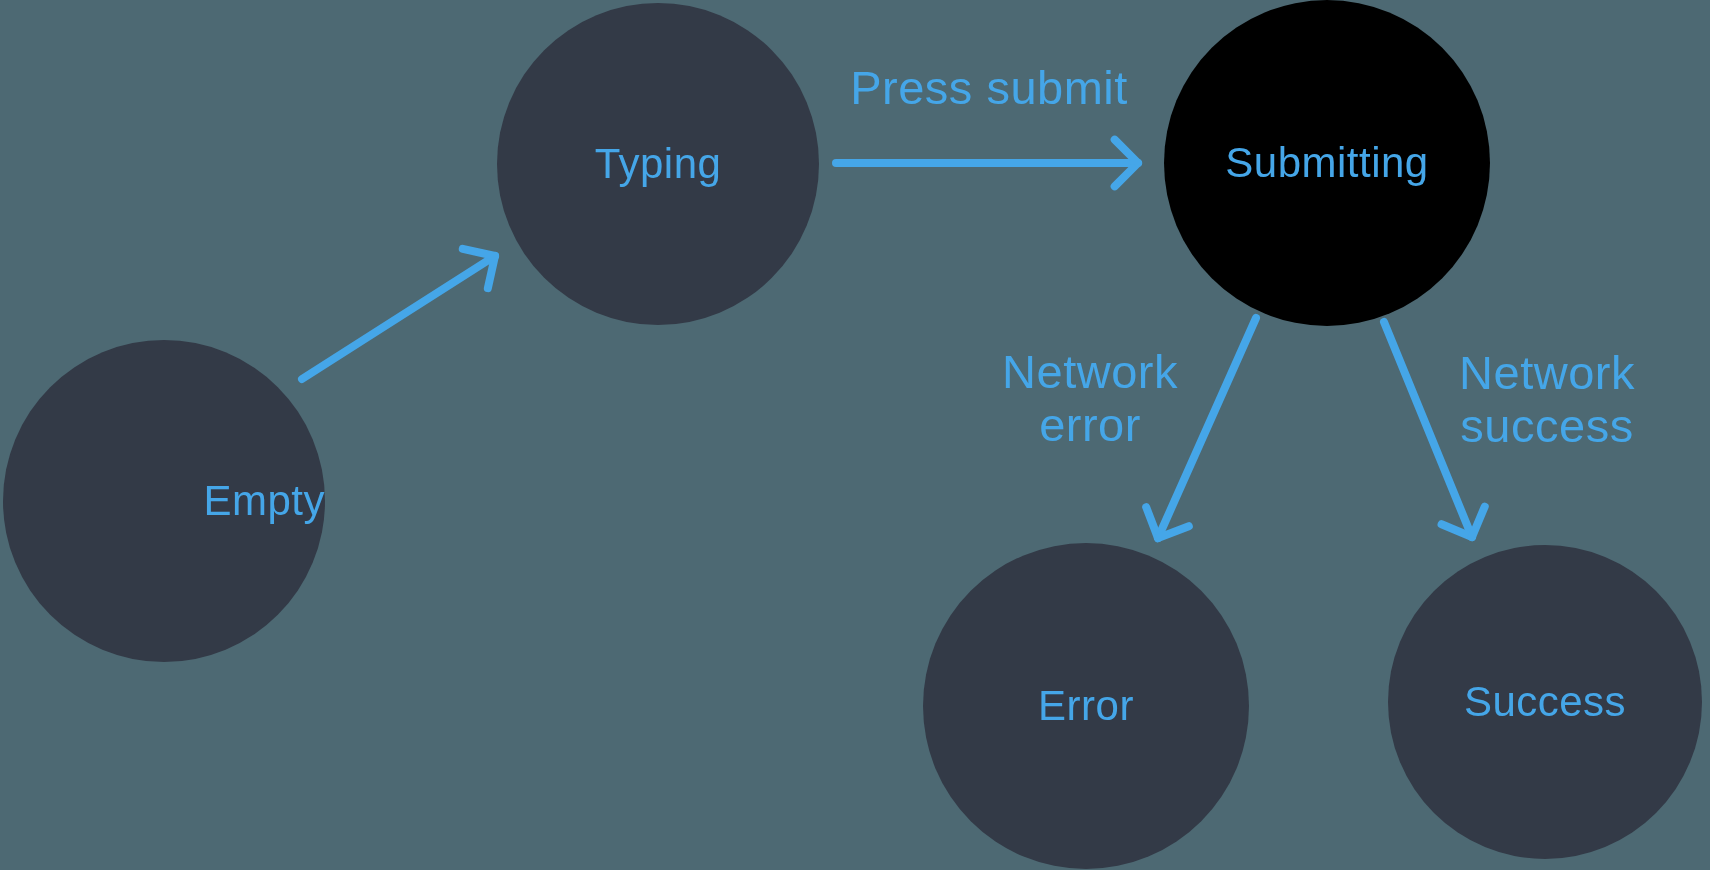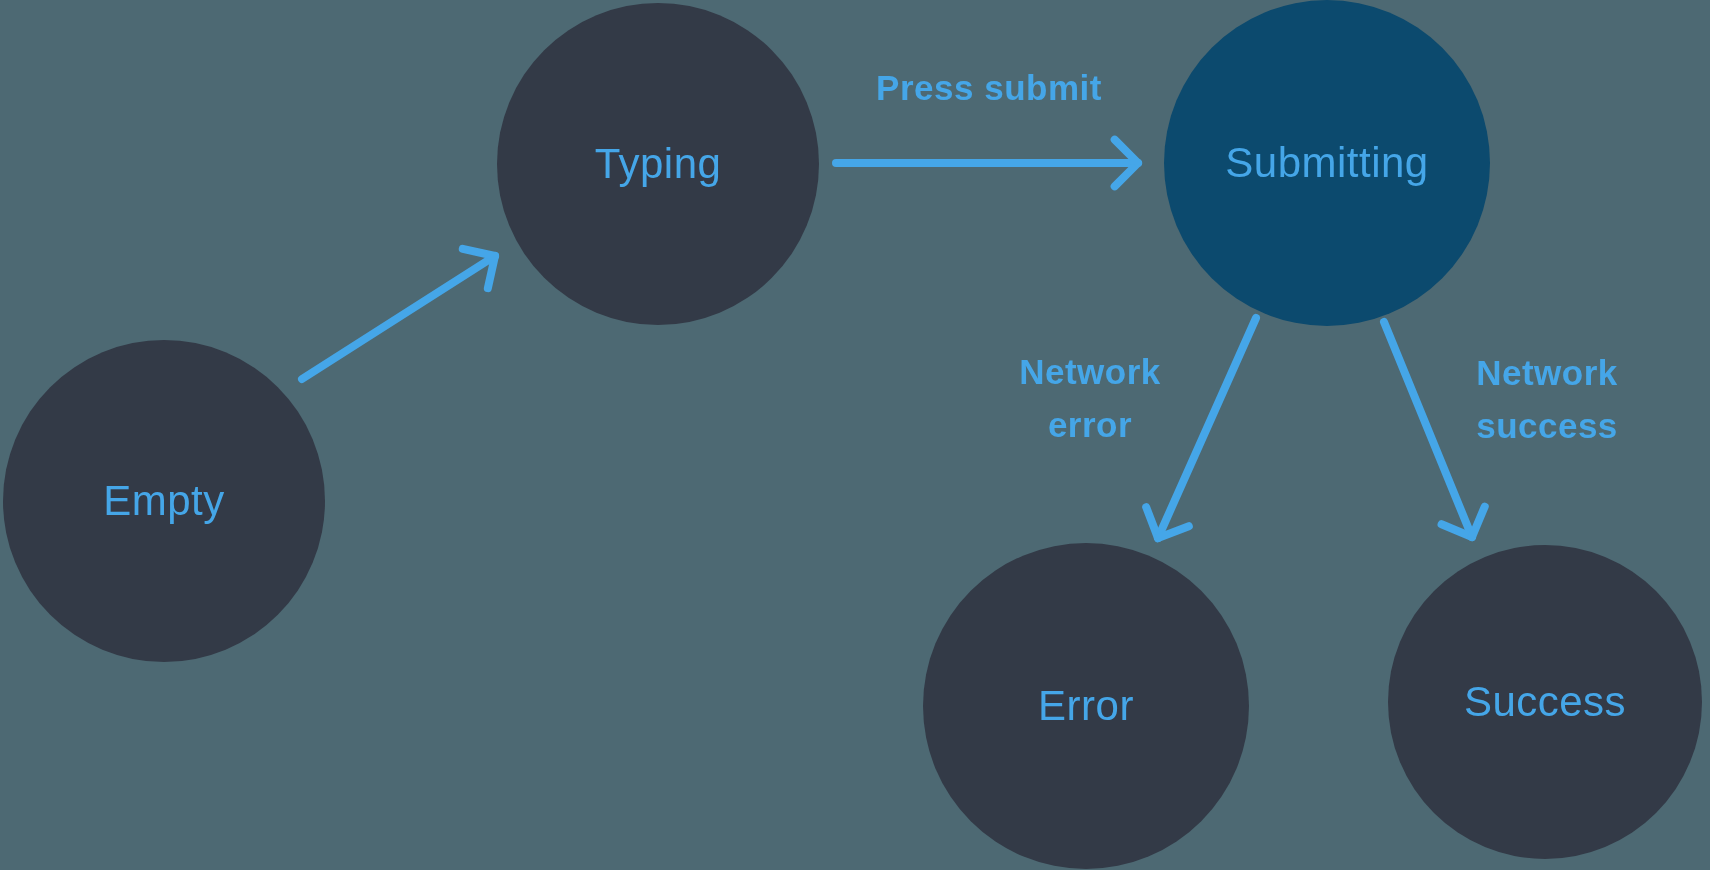--- a/index.html
+++ b/index.html
@@ -34,22 +34,22 @@
   .node-label {
     font-size: 42px;
     font-weight: 500;
     letter-spacing: 0.5px;
     white-space: nowrap;
   }
   .edge-label {
     position: absolute;
     transform: translate(-50%, -50%);
     text-align: center;
-    font-size: 35px;
-    font-weight: 700;
+    font-size: 47px;
+    font-weight: 400;
     letter-spacing: 0.5px;
     line-height: 53px;
     white-space: nowrap;
   }
 </style>
 </head>
 <body>
 
 <div class="stage" style="background: rgb(77, 105, 115); color: rgb(69, 166, 232);">
   <svg class="edges-layer" xmlns="http://www.w3.org/2000/svg">
@@ -70,27 +70,27 @@
       <div>Press submit</div>
     </div>
     <div class="edge-label" style="left: 1090px; top: 398px;">
       <div>Network</div>
       <div>error</div>
     </div>
     <div class="edge-label" style="left: 1547px; top: 399px;">
       <div>Network</div>
       <div>success</div>
     </div>
-    <div class="node" style="left: 3px; top: 340px; width: 322px; height: 322px; background: rgb(51, 58, 71);">
+    <div class="node" style="left: 3px; top: 340px; width: 322px; height: 322px; background: rgb(51, 58, 71); justify-content: flex-end;">
       <span class="node-label">Empty</span>
     </div>
     <div class="node" style="left: 497px; top: 3px; width: 322px; height: 322px; background: rgb(51, 58, 71);">
       <span class="node-label">Typing</span>
     </div>
-    <div class="node" style="left: 1164px; top: 0px; width: 326px; height: 326px; background: #0c4a6e;">
+    <div class="node" style="left: 1164px; top: 0px; width: 326px; height: 326px; background: #000000;">
       <span class="node-label">Submitting</span>
     </div>
     <div class="node" style="left: 923px; top: 543px; width: 326px; height: 326px; background: rgb(51, 58, 71);">
       <span class="node-label">Error</span>
     </div>
     <div class="node" style="left: 1388px; top: 545px; width: 314px; height: 314px; background: rgb(51, 58, 71);">
       <span class="node-label">Success</span>
     </div>
   </div>
 

